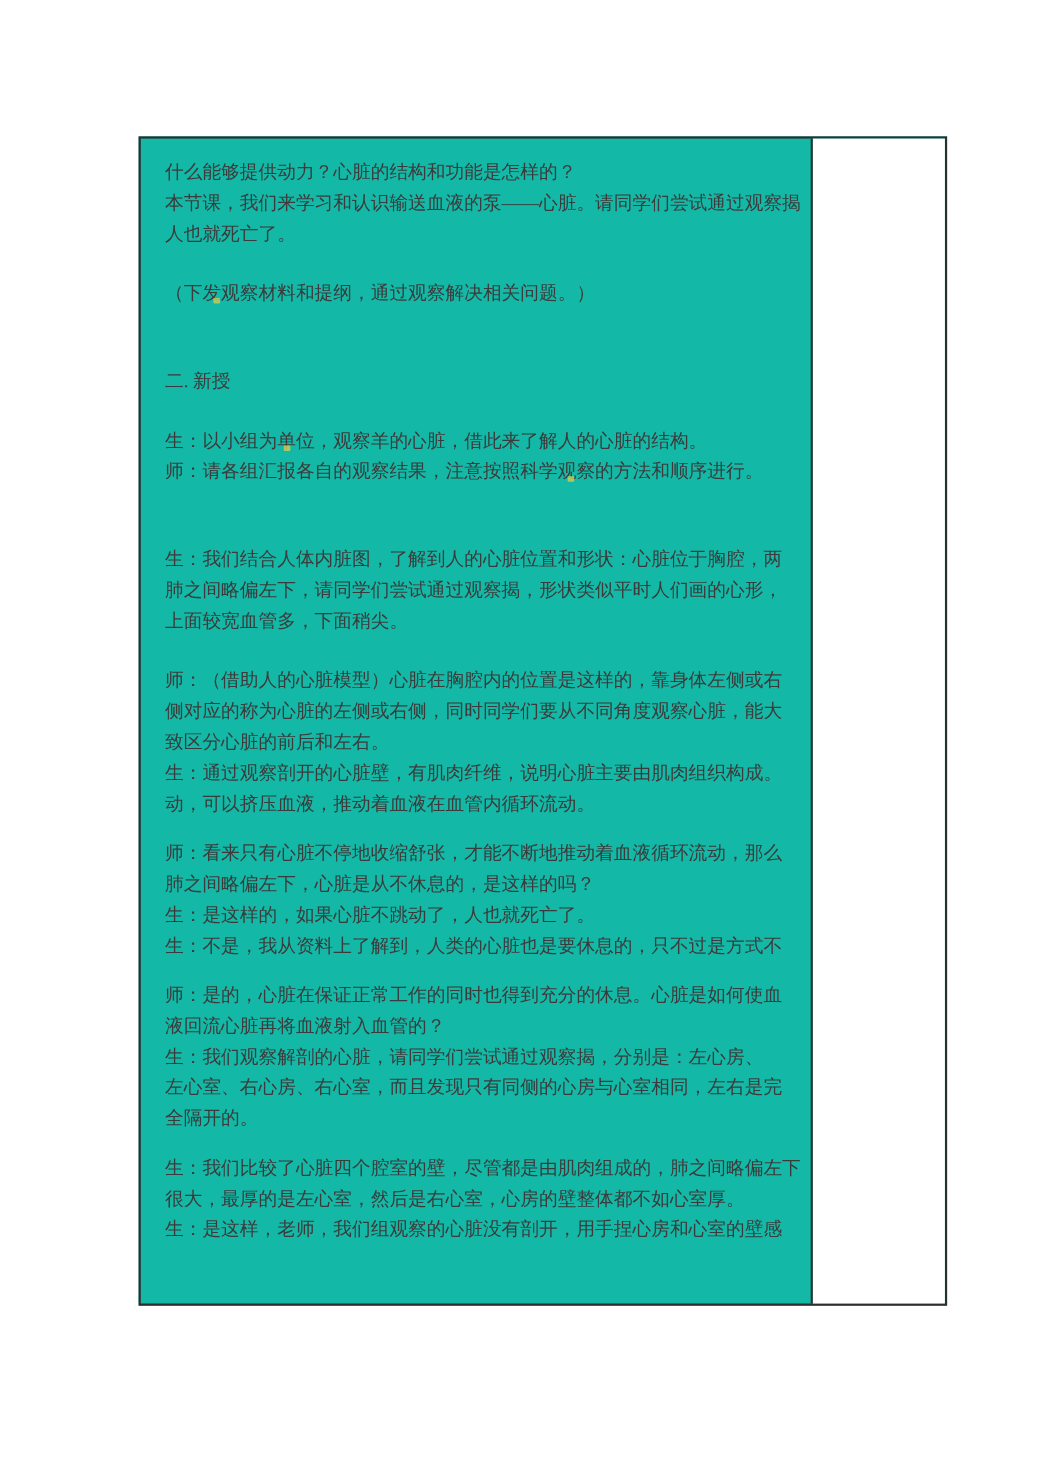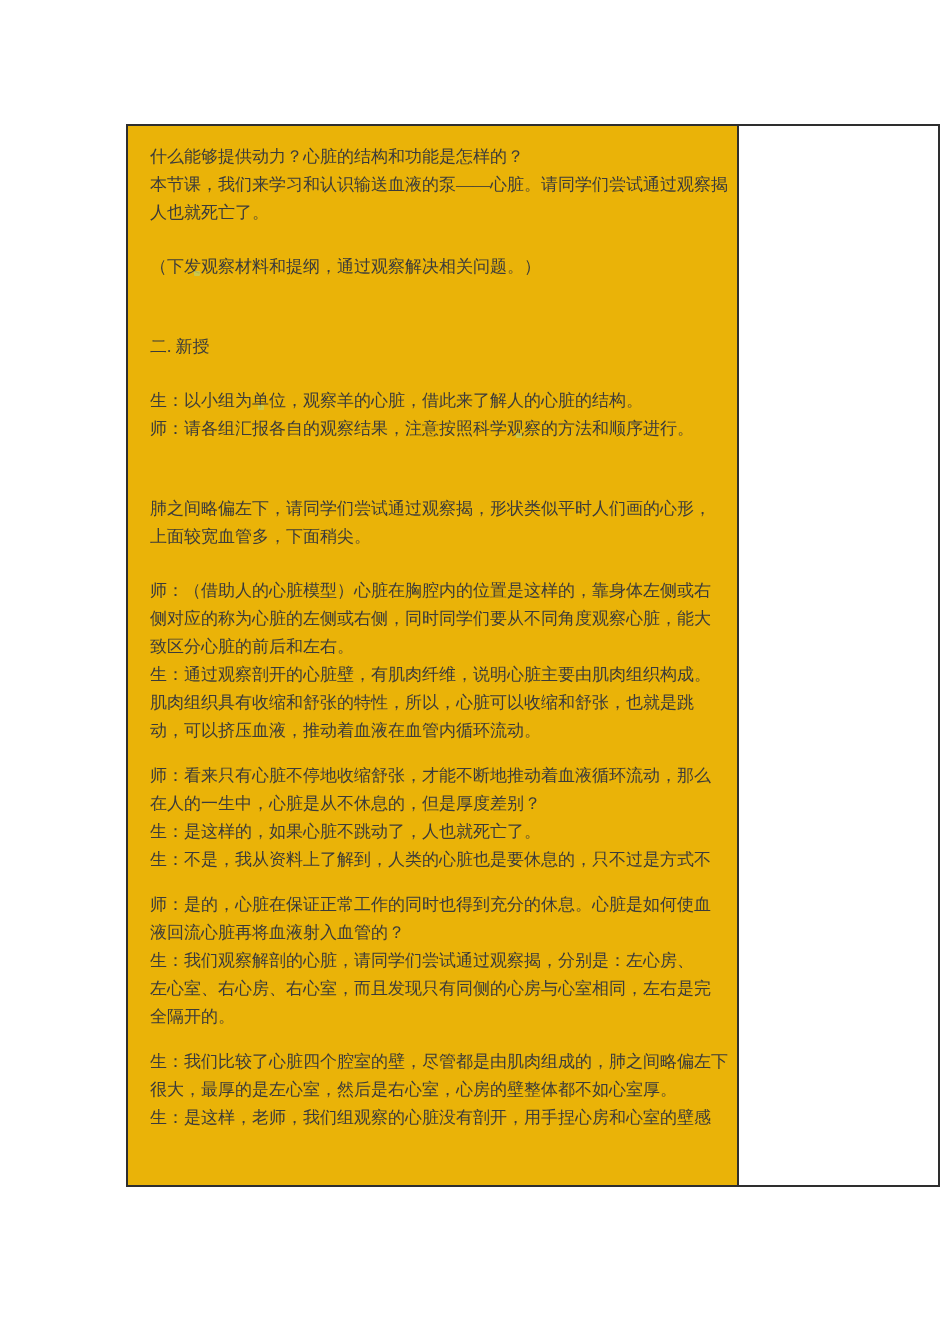--- a/index.html
+++ b/index.html
@@ -11,26 +11,26 @@
     width: 950px;
     height: 1344px;
     position: relative;
     overflow: hidden;
     font-family: "Liberation Serif", "DejaVu Serif", serif;
   }
   .doc-table {
     position: absolute;
     left: 126px;
     top: 124px;
-    width: 814px;
+    width: 735px;
     height: 1063px;
     box-sizing: border-box;
     border: 2px solid #2e2e2e;
     display: flex;
-    background: #eab308;
+    background: #14b8a6;
   }
   .cell-main {
     box-sizing: border-box;
     width: 611px;
     border-right: 2px solid #2e2e2e;
     padding: 17px 4px 0 22px;
     overflow: hidden;
     color: #3b3b3b;
     font-size: 17px;
   }
@@ -65,32 +65,32 @@
       <div class="ln gap-large"></div>
       <div class="ln">（下发观察材料和提纲，通过观察解决相关问题。）</div>
       <div class="ln gap-large"></div>
       <div class="ln gap-large"></div>
       <div class="ln">二. 新授</div>
       <div class="ln gap-large"></div>
       <div class="ln">生：以小组为单位，观察羊的心脏，借此来了解人的心脏的结构。</div>
       <div class="ln">师：请各组汇报各自的观察结果，注意按照科学观察的方法和顺序进行。</div>
       <div class="ln gap-large"></div>
       <div class="ln gap-large"></div>
+      <div class="ln">生：我们结合人体内脏图，了解到人的心脏位置和形状：心脏位于胸腔，两</div>
       <div class="ln">肺之间略偏左下，请同学们尝试通过观察揭，形状类似平时人们画的心形，</div>
       <div class="ln">上面较宽血管多，下面稍尖。</div>
       <div class="ln gap-large"></div>
       <div class="ln">师：（借助人的心脏模型）心脏在胸腔内的位置是这样的，靠身体左侧或右</div>
       <div class="ln">侧对应的称为心脏的左侧或右侧，同时同学们要从不同角度观察心脏，能大</div>
       <div class="ln">致区分心脏的前后和左右。</div>
       <div class="ln">生：通过观察剖开的心脏壁，有肌肉纤维，说明心脏主要由肌肉组织构成。</div>
-      <div class="ln">肌肉组织具有收缩和舒张的特性，所以，心脏可以收缩和舒张，也就是跳</div>
       <div class="ln">动，可以挤压血液，推动着血液在血管内循环流动。</div>
       <div class="ln gap-small"></div>
       <div class="ln">师：看来只有心脏不停地收缩舒张，才能不断地推动着血液循环流动，那么</div>
-      <div class="ln">在人的一生中，心脏是从不休息的，但是厚度差别？</div>
+      <div class="ln">肺之间略偏左下，心脏是从不休息的，是这样的吗？</div>
       <div class="ln">生：是这样的，如果心脏不跳动了，人也就死亡了。</div>
       <div class="ln">生：不是，我从资料上了解到，人类的心脏也是要休息的，只不过是方式不</div>
       <div class="ln gap-small"></div>
       <div class="ln">师：是的，心脏在保证正常工作的同时也得到充分的休息。心脏是如何使血</div>
       <div class="ln">液回流心脏再将血液射入血管的？</div>
       <div class="ln">生：我们观察解剖的心脏，请同学们尝试通过观察揭，分别是：左心房、</div>
       <div class="ln">左心室、右心房、右心室，而且发现只有同侧的心房与心室相同，左右是完</div>
       <div class="ln">全隔开的。</div>
       <div class="ln gap-small"></div>
       <div class="ln">生：我们比较了心脏四个腔室的壁，尽管都是由肌肉组成的，肺之间略偏左下</div>

